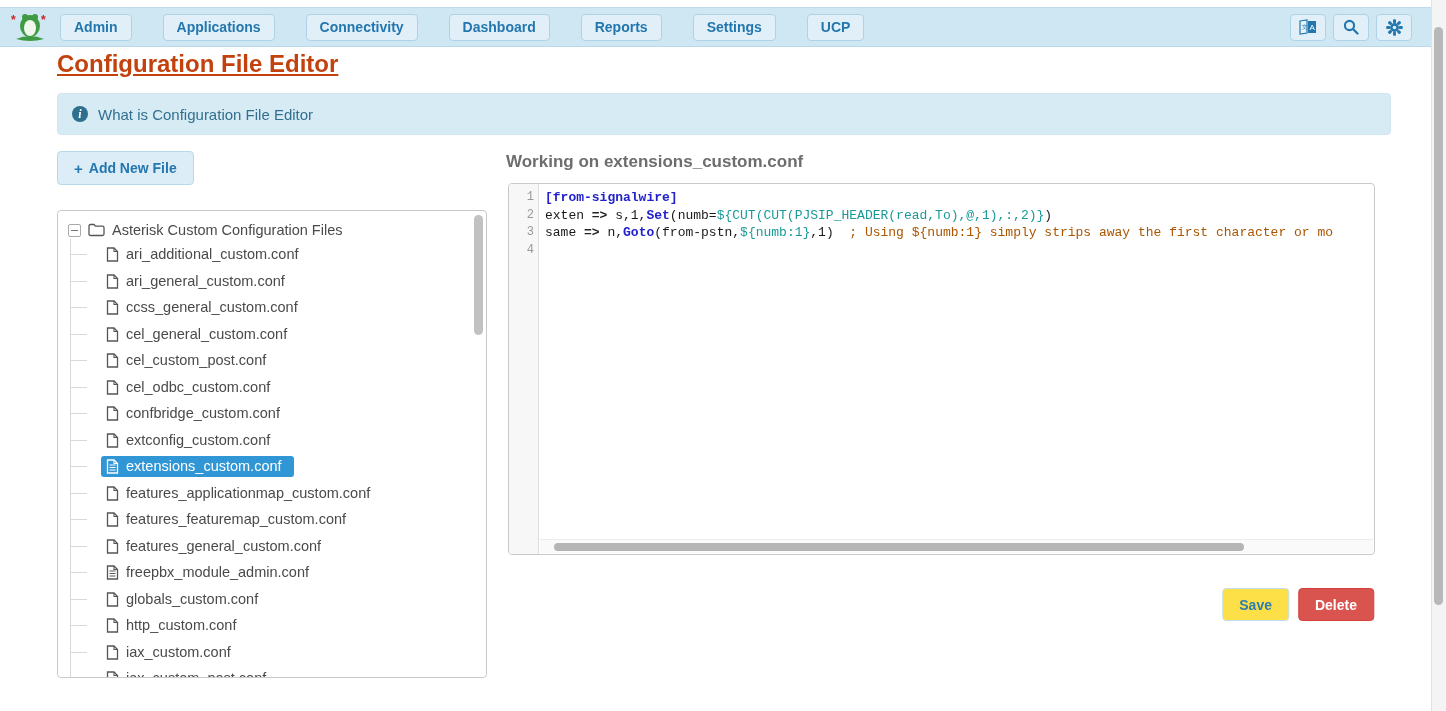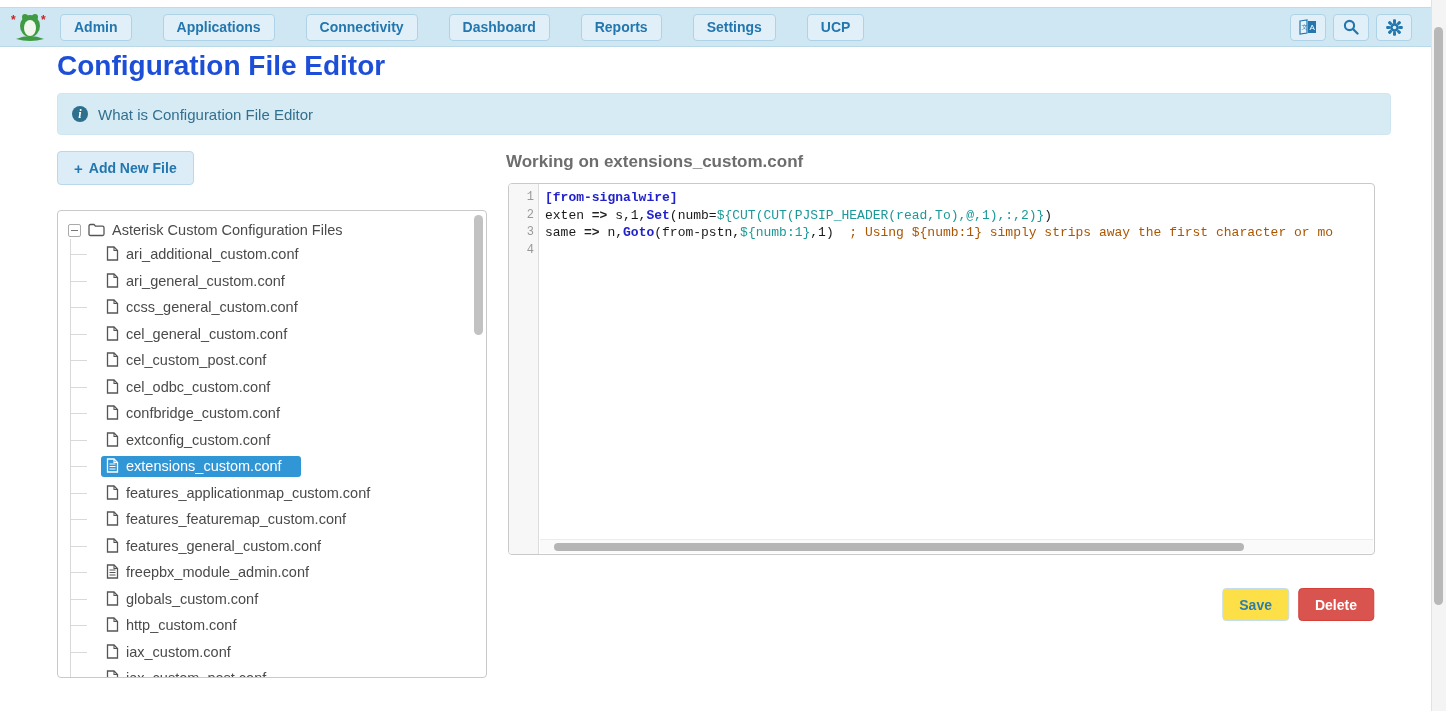--- a/index.html
+++ b/index.html
@@ -33,21 +33,21 @@
     border-radius:4px;background:var(--nav-btn-bg);color:var(--accent-blue);
     font-weight:bold;font-size:14px;display:flex;align-items:center;cursor:pointer;
   }
   .nav-right{margin-left:auto;display:flex;align-items:center;margin-right:24px;}
   .icon-btn{
     width:36px;height:27px;margin-left:7px;border:1px solid var(--nav-btn-border);
     border-radius:4px;background:var(--nav-btn-bg);display:flex;align-items:center;justify-content:center;cursor:pointer;
   }
   
   .page-title{
-    position:absolute;left:57px;top:50px;font-size:28px;font-weight:bold;color:#1d4ed8;
+    position:absolute;left:57px;top:50px;font-size:24px;font-weight:bold;color:#c2410c;text-decoration:underline;
   }
   .info-banner{
     position:absolute;left:57px;top:93px;width:1334px;height:42px;
     background:var(--info-bg);border:1px solid #cfe6f2;border-radius:4px;
     display:flex;align-items:center;padding:0 14px;cursor:pointer;
   }
   .info-circle{
     width:16px;height:16px;border-radius:50%;background:#2d6f8d;color:#fff;
     font-family:"Liberation Serif",serif;font-style:italic;font-weight:bold;font-size:12px;
     display:flex;align-items:center;justify-content:center;margin-right:10px;flex:0 0 auto;
@@ -74,24 +74,24 @@
   }
   .expander::after{content:"";width:7px;height:0;border-top:1px solid #777;}
   .tree-items{list-style:none;margin:0;padding:0;position:relative;}
   .tree-row{
     display:flex;align-items:center;height:26.5px;padding-left:38px;position:relative;
     font-size:14.5px;color:#4a4a4a;cursor:pointer;white-space:nowrap;
   }
   .tree-row::before{content:"";position:absolute;left:3px;top:50%;width:16px;border-top:1px solid #d9d9d9;}
   .tree-row .label{margin-left:7px;}
   .tree-row.selected .sel-wrap{
-    background:var(--selected-blue);border-radius:3px;color:#fff;padding:2px 19px 3px 5px;
-    display:flex;align-items:flex-start;margin-left:-5px;
-  }
-  .sel-wrap{display:flex;align-items:flex-start;}
+    background:var(--selected-blue);border-radius:3px;color:#fff;padding:2px 12px 3px 5px;
+    display:flex;align-items:flex-end;margin-left:-5px;
+  }
+  .sel-wrap{display:flex;align-items:flex-end;}
   .tree-scrollthumb{position:absolute;right:3px;top:4px;width:9px;height:120px;background:#c2c2c2;border-radius:5px;}
   
   .svgicon{flex:0 0 auto;display:block;}
   
   .working-heading{
     position:absolute;left:506px;top:152px;font-size:17px;font-weight:bold;color:#6d6d6d;
   }
   .editor{
     position:absolute;left:508px;top:183px;width:867px;height:372px;
     border:1px solid #c9c9c9;border-radius:4px;background:#fff;overflow:hidden;display:flex;

